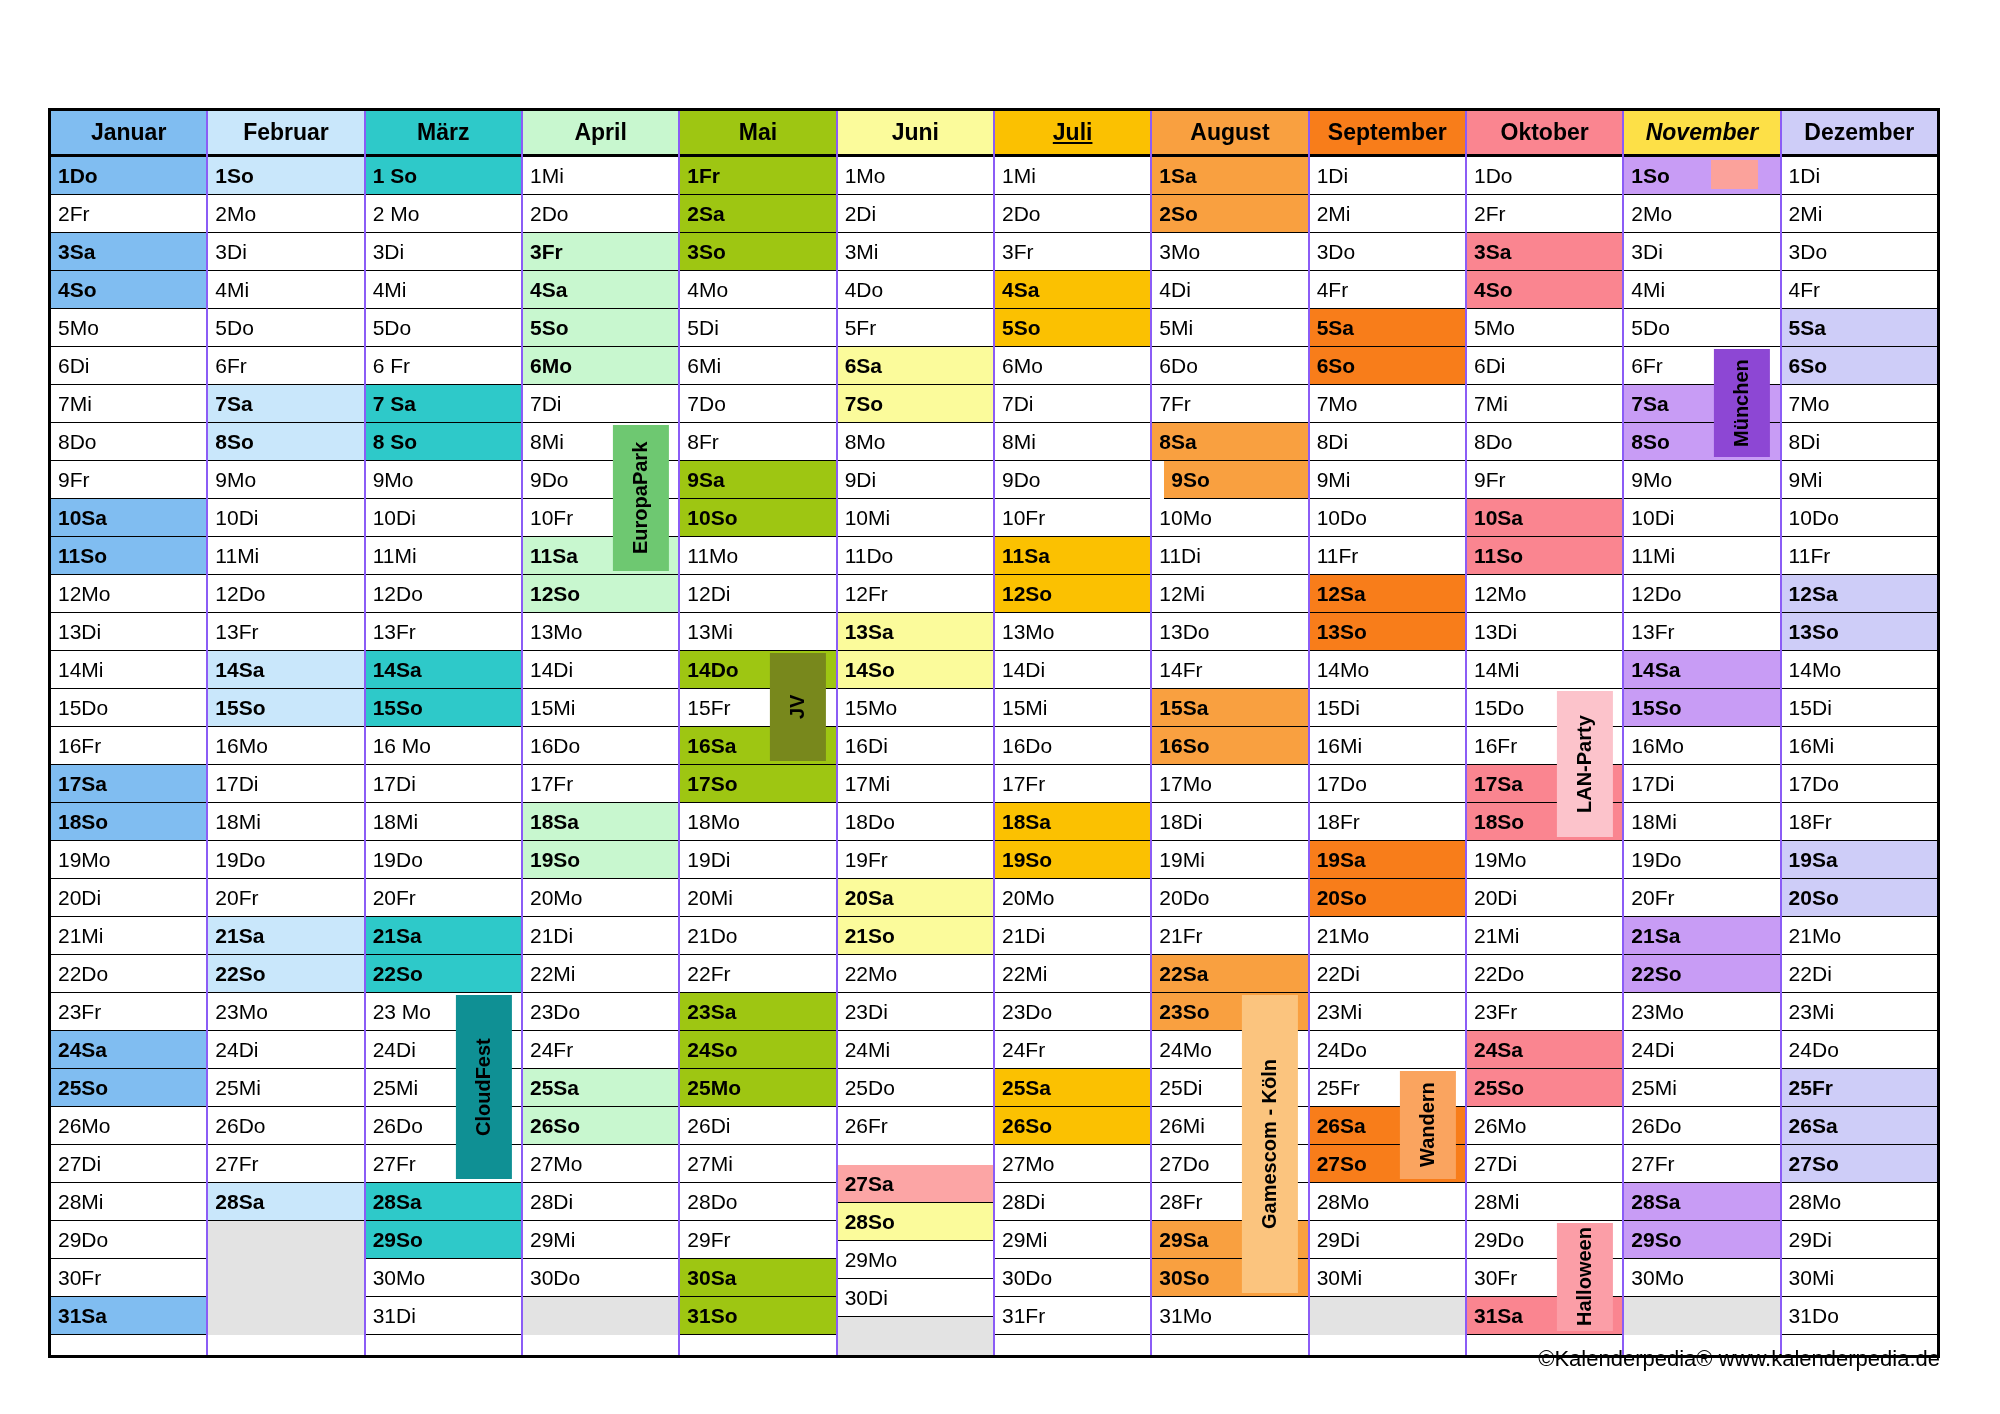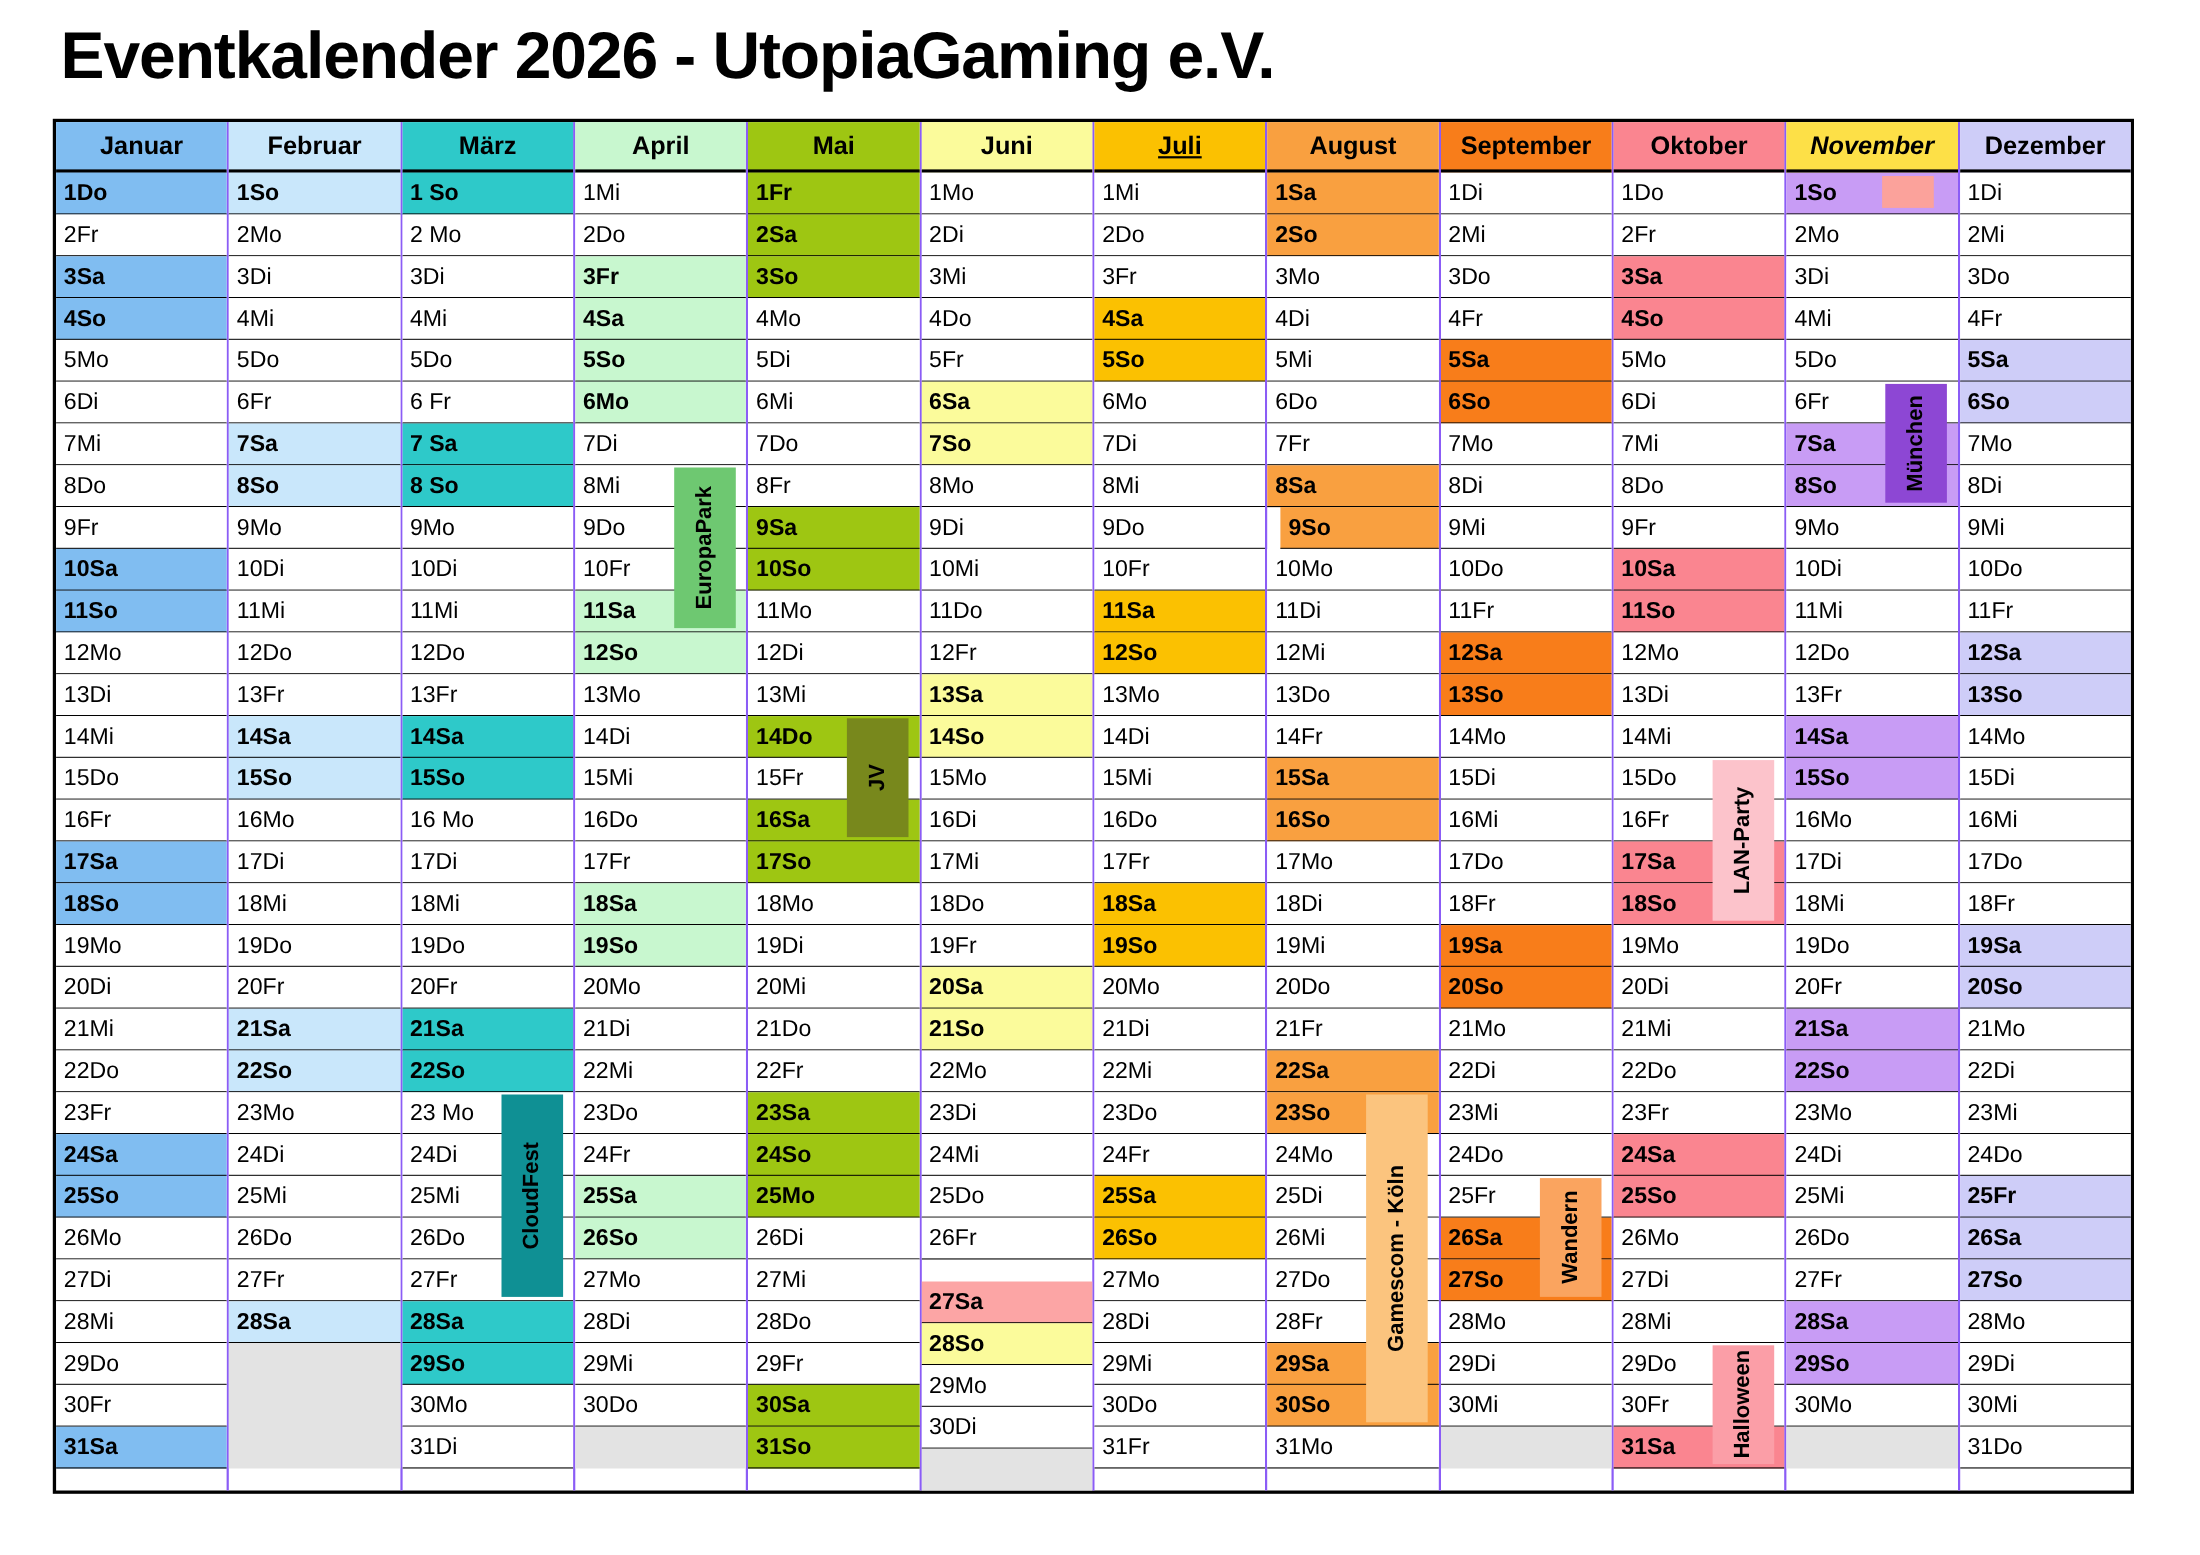--- a/index.html
+++ b/index.html
@@ -15,21 +15,20 @@
   .filler{box-sizing:border-box;background:#E3E3E3;}
   .evt{position:absolute;left:58%;width:36%;box-sizing:border-box;display:flex;align-items:center;justify-content:center;
        writing-mode:vertical-rl;transform:rotate(180deg);font-weight:bold;font-size:20px;text-align:center;z-index:5;}
   .marker{position:absolute;z-index:4;}
   .footer{position:absolute;left:48px;top:1346px;width:1892px;text-align:right;font-size:22px;}
 </style>
 </head>
 <body>
 
 <div class="page">
-  <h1 class="title">Eventkalender 2026 - UtopiaGaming e.V.</h1>
   <div id="calendar">
       <div class="month">
         <div class="month-header" style="background: rgb(128, 189, 241);">Januar</div>
         <div class="day hl" style="background: rgb(128, 189, 241);">1Do</div>
         <div class="day">2Fr</div>
         <div class="day hl" style="background: rgb(128, 189, 241);">3Sa</div>
         <div class="day hl" style="background: rgb(128, 189, 241);">4So</div>
         <div class="day">5Mo</div>
         <div class="day">6Di</div>
         <div class="day">7Mi</div>
@@ -433,13 +432,14 @@
         <div class="day">24Do</div>
         <div class="day hl" style="background: rgb(206, 205, 248);">25Fr</div>
         <div class="day hl" style="background: rgb(206, 205, 248);">26Sa</div>
         <div class="day hl" style="background: rgb(206, 205, 248);">27So</div>
         <div class="day">28Mo</div>
         <div class="day">29Di</div>
         <div class="day">30Mi</div>
         <div class="day">31Do</div>
       </div>
     </div>
+  <div class="footer">©Kalenderpedia® www.kalenderpedia.de</div>
 </div>
 
 </body></html>

